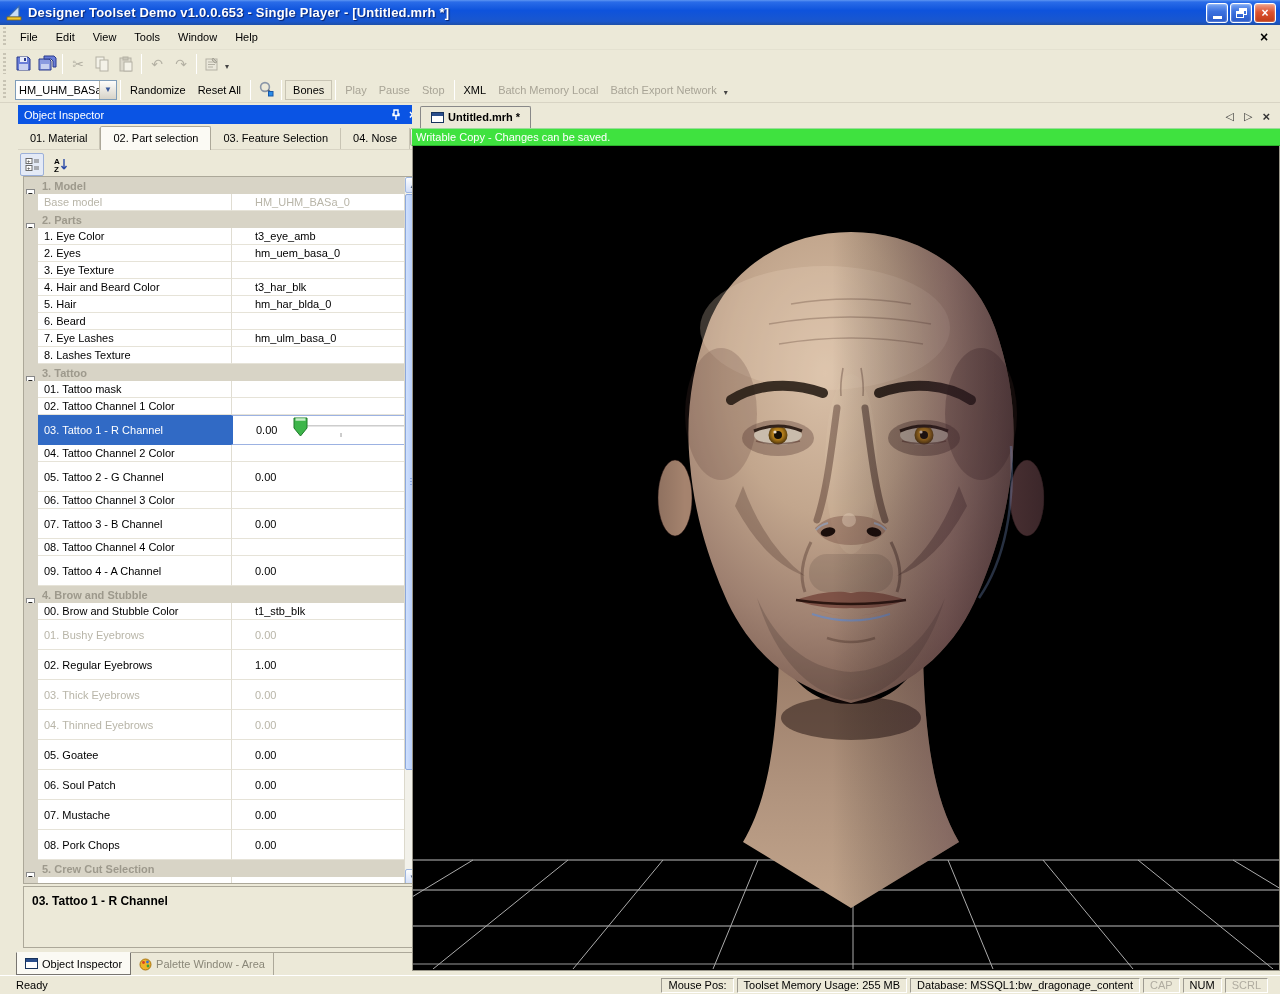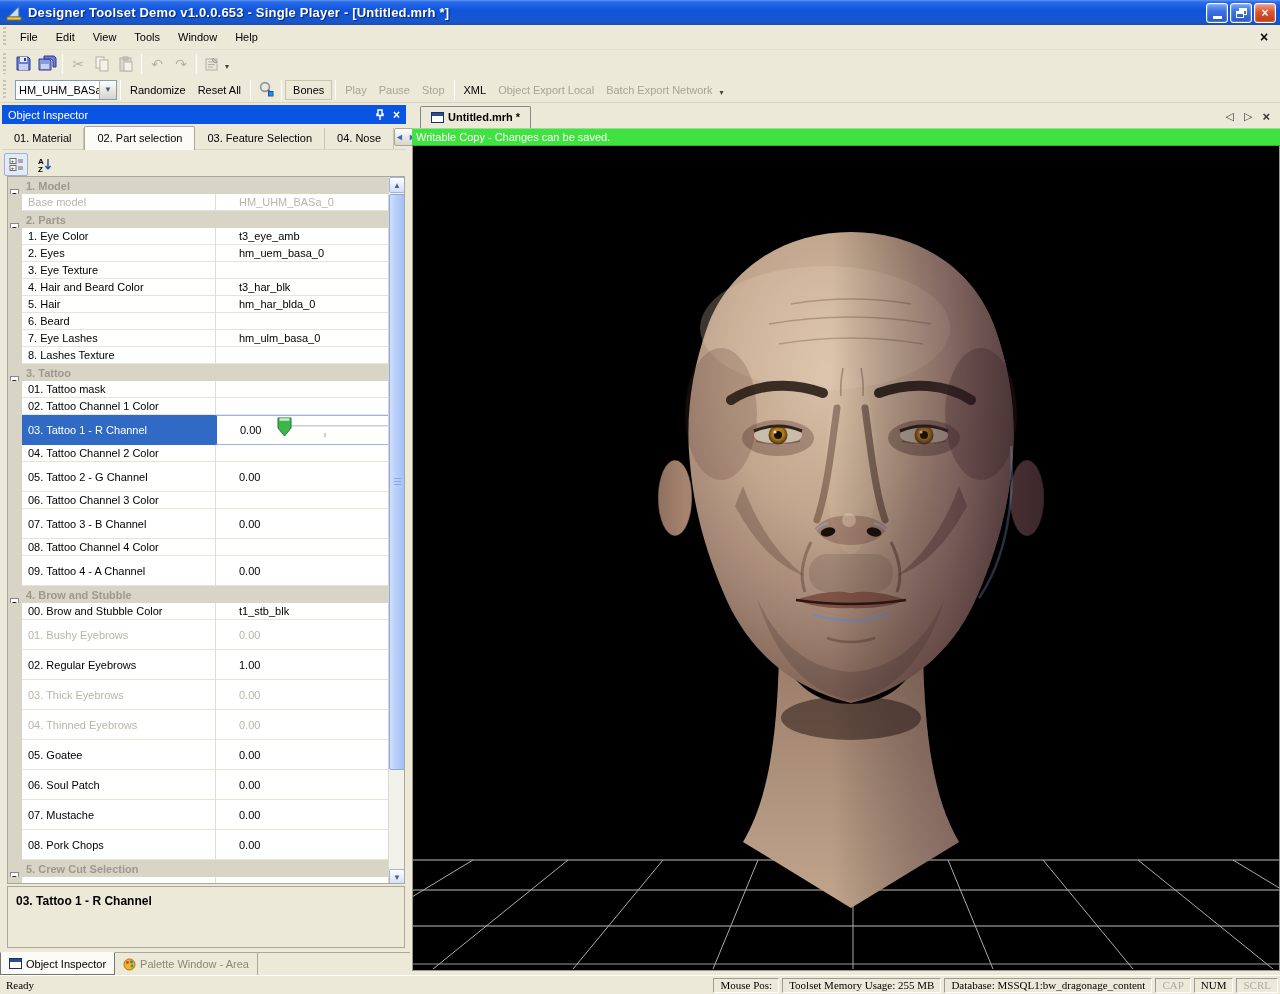--- a/index.html
+++ b/index.html
@@ -38,21 +38,21 @@
   .tb-btn { width:24px; height:22px; display:flex; align-items:center; justify-content:center; }
   .tb-sep { width:1px; height:20px; background:#C8C4B4; margin:0 3px; border-right:1px solid #fff; }
   .tb-caret { font-size:8px; color:#444; padding:6px 3px 0 1px; }
   .tb-text { padding:4px 6px; color:#000; white-space:nowrap; }
   .tb-text.disabled { color:#A8A496; }
   .combo { display:flex; width:102px; height:20px; border:1px solid #7F9DB9; background:#fff; margin-left:4px; }
   .combo .combo-text { flex:1; padding:3px 3px; white-space:nowrap; overflow:hidden; }
   .combo .combo-arrow { width:17px; background:linear-gradient(180deg,#FDFDFB,#D7D3C8); border-left:1px solid #B8B4A4; color:#3A5A9C; font-size:8px; display:flex; align-items:center; justify-content:center; }
 
   
-  .left-panel { position:absolute; left:0; top:103px; width:410px; height:872px; background:#ECE9D8; }
+  .left-panel { position:absolute; left:16px; top:103px; width:410px; height:872px; background:#ECE9D8; }
   .doc-area { position:absolute; left:412px; top:103px; width:868px; height:872px; background:#ECE9D8;text-align:right; }
 
   
   .panel-title { position:absolute; left:2px; top:2px; right:4px; height:19px; background:#0A54E4; color:#fff; display:flex; align-items:center; padding:0 6px; }
   .panel-title .pt-label { flex:1; }
   .panel-title .pt-icons { display:flex; gap:8px; align-items:center; }
   .pt-x { font-weight:bold; font-size:12px; }
 
   
   .insp-tabs { position:absolute; left:2px; top:22px; right:4px; height:25px; display:flex; align-items:flex-end; border-bottom:1px solid #D8D4C4; }
@@ -102,21 +102,21 @@
   
   .doc-tabrow { position:absolute; left:0; top:0; width:100%; height:25px; display:flex; align-items:flex-end; }
   .doc-tab { display:flex; align-items:center; gap:4px; padding:4px 10px 5px; border:1px solid #888; border-bottom:none; border-radius:2px 2px 0 0; background:#ECE9D8; font-weight:bold; margin-left:8px; }
   .doc-nav { margin-left:auto; display:flex; gap:10px; align-items:center; padding:0 10px 4px 0; color:#333; }
   .doc-nav span { font-size:11px; }
   .doc-banner { position:absolute; left:0; top:25px; width:100%; height:18px; background:#3FE23F; border-top:1px solid #9BDB9B; border-bottom:1px solid #2DB22D; color:#fff; display:flex; align-items:center; padding:0 4px; }
   .viewport { position:absolute; left:0; top:43px; width:868px; height:825px; background:#000; border:1px solid #9A978A; border-top:none; }
   .viewport svg { display:block; }
 
   
-  .statusbar { position:absolute; left:0; top:975px; width:1280px; height:19px; background:#ECE9D8; border-top:1px solid #fff; display:flex; align-items:center; padding:0 2px;font-family:Liberation Serif, serif; }
+  .statusbar { position:absolute; left:0; top:975px; width:1280px; height:19px; background:#ECE9D8; border-top:1px solid #fff; display:flex; align-items:center; padding:0 12px; }
   .sb-ready { padding-left:4px; }
   .sb-panels { margin-left:auto; display:flex; gap:3px; }
   .sb-panel { height:15px; display:flex; align-items:center; padding:0 6px; border:1px solid; border-color:#9D9A90 #FFF #FFF #9D9A90; white-space:nowrap; }
   .sb-panel.dim { color:#B0ACA0; }
 
   .icon-gray { color:#B4B1A4; font-size:14px; }
   svg text { font-family:"Liberation Sans", sans-serif; }
 </style>
 </head>
 <body>
@@ -220,21 +220,21 @@
     <div class="tb-sep"></div>
     <span class="tb-text" style="border:1px solid #C8C4B4; border-radius:0; padding:3px 7px;">Bones</span>
     <div class="tb-sep"></div>
     <div id="playback-buttons" style="display:flex">
         <span class="tb-text disabled">Play</span>
         <span class="tb-text disabled">Pause</span>
         <span class="tb-text disabled">Stop</span>
       </div>
     <div class="tb-sep"></div>
     <span class="tb-text">XML</span>
-    <span class="tb-text disabled">Object Export Local</span>
+    <span class="tb-text disabled">Batch Memory Local</span>
     <span class="tb-text disabled">Batch Export Network</span>
     <div class="tb-caret">▾</div>
   </div>
 
   <div class="left-panel">
     <div class="panel-title">
       <span class="pt-label">Object Inspector</span>
       <span class="pt-icons">
         <svg width="10" height="12" viewBox="0 0 10 12">
             <path d="M3,1 h4 v4 h1 v1.5 h-6 v-1.5 h1 z M5,6.5 v4.5" stroke="#fff" stroke-width="1.4" fill="none"></path>

